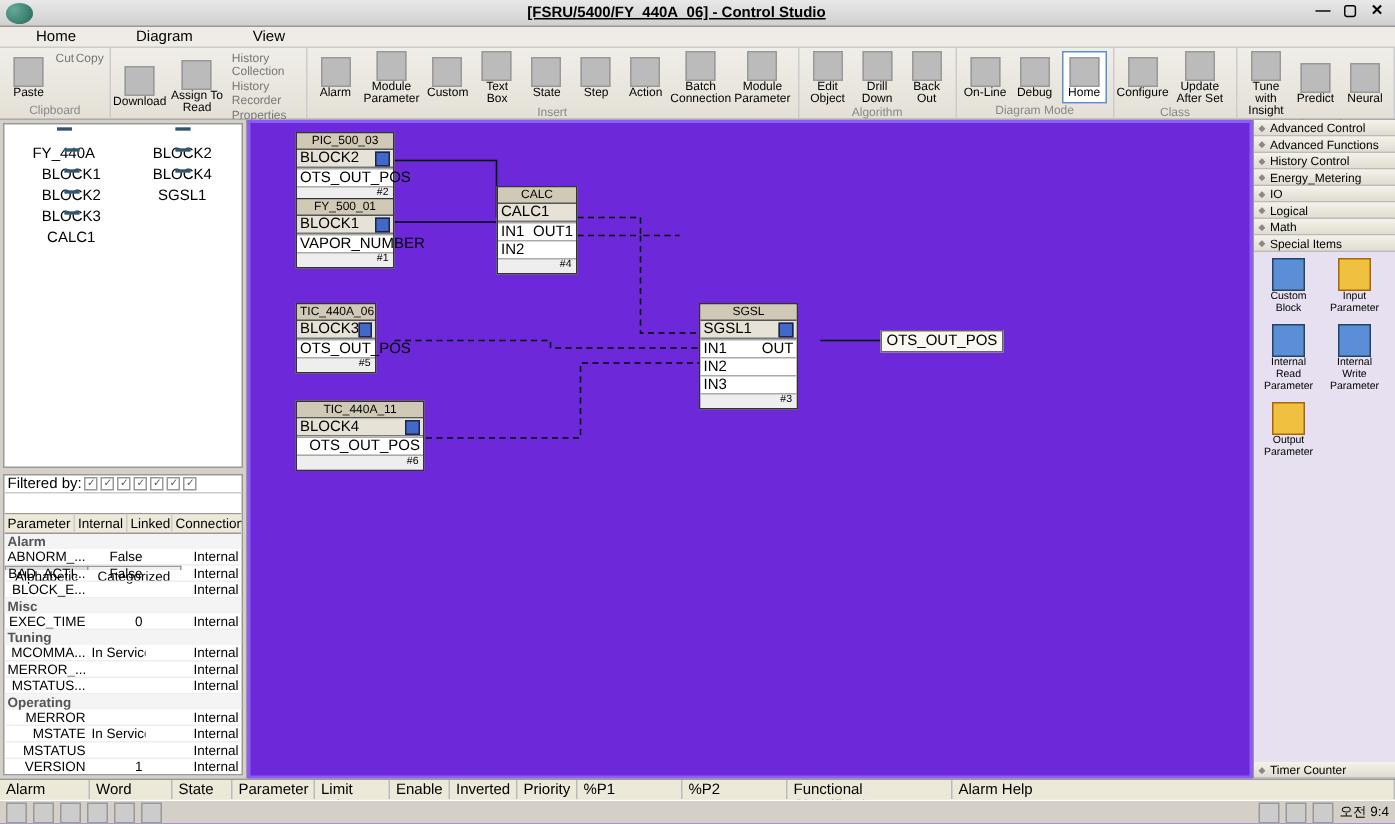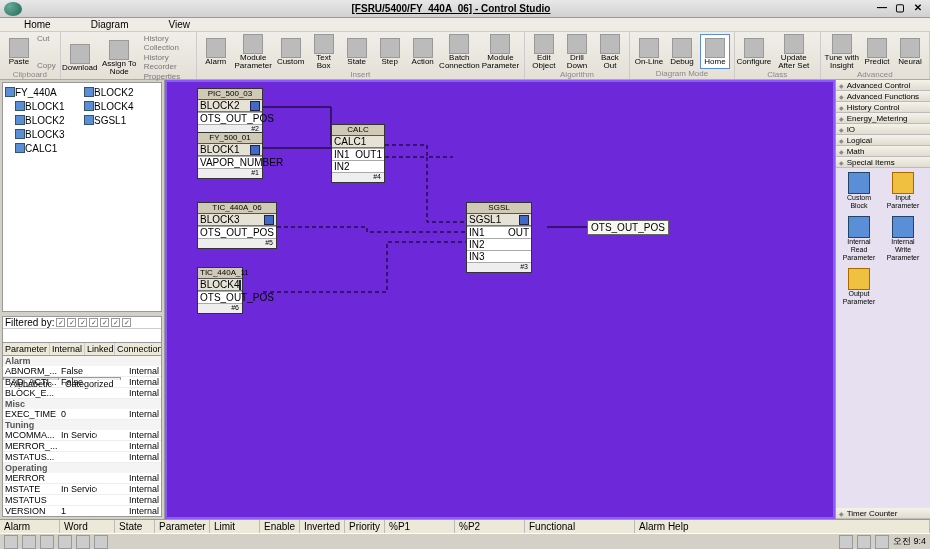--- a/index.html
+++ b/index.html
@@ -16,33 +16,33 @@
 .rib-btns { display: flex; gap: 3px; flex: 1; }
 .rib-btn { display: flex; flex-direction: column; align-items: center; justify-content: center; min-width: 30px; cursor: pointer; }
 .rib-btn .ico { width: 20px; height: 20px; background: #bbb; border: 1px solid #999; }
 .rib-btn .lbl { font-size: 8px; text-align: center; line-height: 8px; }
 .rib-sm { font-size: 8px; color: #777; cursor: pointer; }
 .grp-lbl { font-size: 8px; text-align: center; color: #888; height: 10px; }
 .main { flex: 1; display: flex; overflow: hidden; }
 .left { width: 165px; display: flex; flex-direction: column; border-right: 1px solid #999; }
 .tree-pane { height: 230px; background: #fff; border: 1px solid #999; margin: 2px; display: flex; overflow: hidden; }
 .tree-col { flex: 1; padding: 2px; }
-.tree-item { display: flex; align-items: center; gap: 0; height: 14px; cursor: pointer; font-size: 9px; }
+.tree-item { display: flex; align-items: center; gap: 10px; height: 14px; cursor: pointer; font-size: 9px; flex-direction: column; }
 .ti-ico { width: 10px; height: 10px; background: #5a8fd8; border: 1px solid #356; }
 .param-pane { flex: 1; background: #fff; border: 1px solid #999; margin: 2px; display: flex; flex-direction: column; overflow: hidden; }
 .filt { height: 12px; border-bottom: 1px solid #ccc; display: flex; align-items: center; padding: 0 2px; gap: 2px; font-size: 9px; }
 .chk { width: 9px; height: 9px; border: 1px solid #999; background: #fff; font-size: 7px; text-align: center; line-height: 7px; color: #555; }
 .tabs { height: 14px; display: flex; border-bottom: 1px solid #999; }
 .tab { padding: 1px 6px; border: 1px solid #999; border-bottom: none; background: #f0f0f0; font-size: 9px; cursor: pointer; margin-right: -1px; margin-top: 48px; }
 .tab.inactive { background: #ddd; }
 .phdr { display: flex; background: #ece9d8; border-bottom: 1px solid #999; height: 14px; }
 .phdr div { border-right: 1px solid #ccc; padding: 1px 2px; font-size: 9px; }
 .pcol1 { width: 56px; } .pcol2 { width: 38px; } .pcol3 { width: 30px; } .pcol4 { flex: 1; }
 .prow { display: flex; height: 13px; border-bottom: 1px solid #eee; }
-.prow div { padding: 0 2px; font-size: 9px; overflow: hidden; white-space: nowrap; }
+.prow div { padding: 0 2px; font-size: 9px; overflow: hidden; white-space: nowrap; text-align: right; }
 .pgroup { background: #f4f4f4; font-weight: bold; font-size: 9px; height: 12px; padding-left: 2px; color: #555; }
 .canvas { flex: 1; background: #6d28d9; position: relative; border: 2px solid #8b5cf6; overflow: hidden; }
 svg.wires { position: absolute; top: 0; left: 0; width: 100%; height: 100%; pointer-events: none; }
 .blk { position: absolute; border: 1px solid #333; background: #d8d4c8; }
 .blk-hdr { height: 11px; background: #cfc9b6; border-bottom: 1px solid #555; font-size: 8px; padding: 0 2px; text-align: center; }
 .blk-sub { height: 12px; background: #e6e2d6; border-bottom: 1px solid #777; font-size: 8px; padding: 0 2px; display: flex; align-items: center; }
 .blk-sub .r { margin-left: auto; }
 .blk-row { height: 12px; border-top: 1px solid #aaa; background: #fff; font-size: 8px; padding: 0 2px; display: flex; align-items: center; }
 .blk-row .r { margin-left: auto; }
 .blk-ft { height: 10px; border-top: 1px solid #aaa; font-size: 7px; text-align: right; padding-right: 3px; background: #eee; }
@@ -80,36 +80,36 @@
   <span>View</span>
 </div>
 
 <div class="ribbon">
   <div class="rib-grp">
     <div class="rib-btns">
       <div class="rib-btn">
           <div class="ico"></div>
           <div class="lbl">Paste</div>
         </div>
-      <div style="display:flex;flex-direction:column;justify-content:center;gap:18px">
+      <div style="display:flex;flex-direction:row;justify-content:center;gap:1px">
         <span class="rib-sm">Cut</span>
         <span class="rib-sm">Copy</span>
       </div>
     </div>
     <div class="grp-lbl">Clipboard</div>
   </div>
   <div class="rib-grp">
     <div class="rib-btns">
       <div class="rib-btn">
           <div class="ico"></div>
           <div class="lbl">Download</div>
         </div>
       <div class="rib-btn">
           <div class="ico"></div>
-          <div class="lbl">Assign To Node</div>
+          <div class="lbl">Assign To Read</div>
         </div>
       <div style="display:flex;flex-direction:column;justify-content:flex-end;gap:1px">
         <span class="rib-sm">History Collection</span>
         <span class="rib-sm">History Recorder</span>
         <span class="rib-sm">Properties</span>
       </div>
     </div>
     <div class="grp-lbl">Module</div>
   </div>
   <div class="rib-grp">
@@ -384,33 +384,33 @@
       <div class="blk-sub">
           <span>BLOCK1</span>
           <span class="r sq"></span>
         </div>
       <div class="blk-row">
           <span class="r">VAPOR_NUMBER</span>
         </div>
       <div class="blk-ft">#1</div>
     </div>
 
-    <div class="blk" style="left:30px;top:120px;width:80px">
+    <div class="blk" style="left:30px;top:120px;width:54px">
       <div class="blk-hdr">TIC_440A_06</div>
       <div class="blk-sub">
           <span>BLOCK3</span>
           <span class="r sq"></span>
         </div>
       <div class="blk-row">
           <span class="r">OTS_OUT_POS</span>
         </div>
       <div class="blk-ft">#5</div>
     </div>
 
-    <div class="blk" style="left:30px;top:185px;width:46px">
+    <div class="blk" style="left:30px;top:185px;width:86px">
       <div class="blk-hdr">TIC_440A_11</div>
       <div class="blk-sub">
           <span>BLOCK4</span>
           <span class="r sq"></span>
         </div>
       <div class="blk-row">
           <span class="r">OTS_OUT_POS</span>
         </div>
       <div class="blk-ft">#6</div>
     </div>

